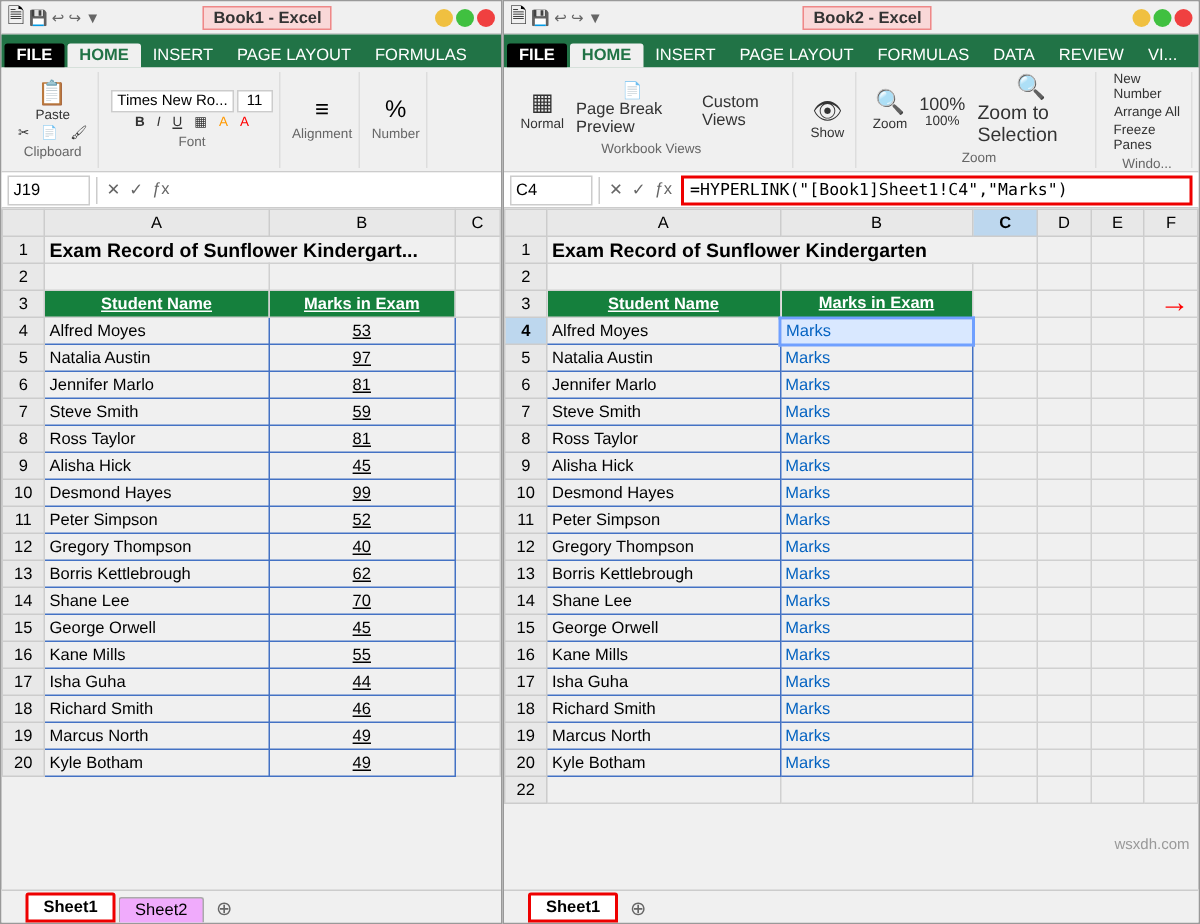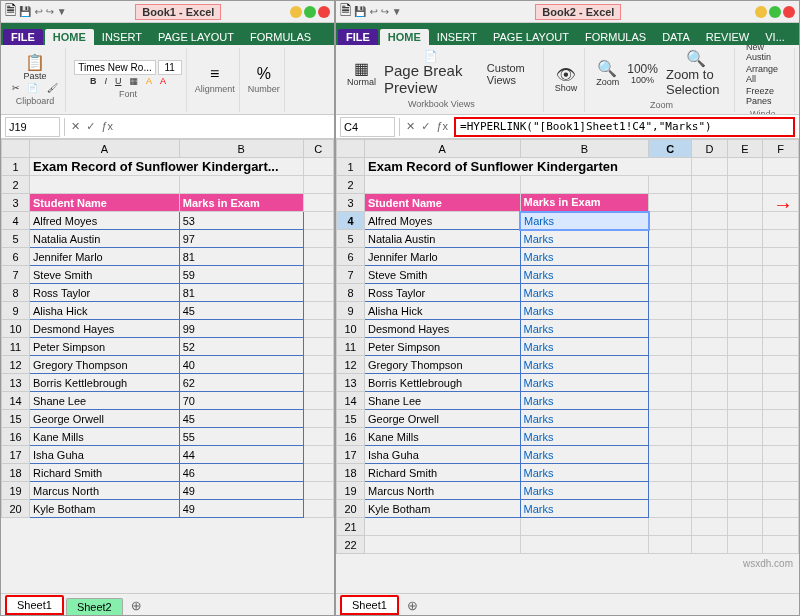--- a/index.html
+++ b/index.html
@@ -62,21 +62,21 @@
       color: white;
       cursor: pointer;
       border-radius: 2px 2px 0 0;
     }
     .ribbon-tab.active {
       background: #f0f0f0;
       color: #217346;
       font-weight: bold;
     }
     .ribbon-tab.file-tab {
-      background: #4c1d95;
+      background: #000000;
       color: white;
       font-weight: bold;
       margin-right: 2px;
       padding: 2px 8px;
     }
 
     
     .ribbon {
       height: 70px;
       background: #f0f0f0;
@@ -171,25 +171,27 @@
     .row-header.active { background: #bdd7ee; font-weight: bold; }
     .cell {
       border: 1px solid #d0d0d0;
       height: 18px;
       padding: 0 3px;
       white-space: nowrap;
       overflow: hidden;
     }
     .cell.selected { background: #d9e8ff; }
     .cell.header-cell {
-      background: #ec4899;
+      background: #15803d;
       color: white;
       font-weight: bold;
-    }
-    .cell.number { text-align: left; }
+      text-align: center;
+      text-decoration: underline;
+    }
+    .cell.number { text-align: center; text-decoration: underline; }
     .cell.bold-title {
       font-weight: bold;
       font-size: 13px;
       color: #000;
     }
     .cell.link {
       color: #0563c1;
       cursor: pointer;
     }
     .cell.bordered {
@@ -202,33 +204,34 @@
       background: #f0f0f0;
       border-top: 1px solid #ccc;
       display: flex;
       align-items: flex-end;
       padding: 0 4px;
       gap: 2px;
     }
     .sheet-tab {
       padding: 2px 10px;
       font-size: 11px;
-      background: #86efac;
+      background: #f0abfc;
       border: 1px solid #aaa;
       border-bottom: none;
       cursor: pointer;
       border-radius: 2px 2px 0 0;
     }
     .sheet-tab.active {
       background: white;
       font-weight: bold;
     }
     .sheet-tab.highlighted {
       border: 2px solid #e00;
-      font-weight: normal;
+      font-weight: bold;
+      margin-left: 12px;
     }
     .sheet-tab-add {
       padding: 2px 6px;
       font-size: 13px;
       cursor: pointer;
       color: #666;
     }
 
     
     .formula-box-red {
@@ -509,21 +512,21 @@
 
   <div class="ribbon">
     <div class="ribbon-group">
       <div class="ribbon-row">
         <div class="ribbon-btn">
           <div class="ribbon-icon">▦</div>
           <div>Normal</div>
         </div>
         <div class="ribbon-btn">
           <div class="ribbon-icon" style="font-size:11px;">📄</div>
-          <div style="font-size:15px;">Page Break Preview</div>
+          <div style="font-size:11px;">Page Break Preview</div>
         </div>
         <div class="ribbon-btn">
           <div style="font-size:11px;">Custom Views</div>
         </div>
       </div>
       <div class="ribbon-group-label">Workbook Views</div>
     </div>
     <div class="ribbon-group">
       <div class="ribbon-btn">
         <div class="ribbon-icon">👁</div>
@@ -541,21 +544,21 @@
           <div style="font-size:9px;">100%</div>
         </div>
         <div class="ribbon-btn">
           <div class="ribbon-icon">🔍</div>
           <div style="font-size:13px;">Zoom to Selection</div>
         </div>
       </div>
       <div class="ribbon-group-label">Zoom</div>
     </div>
     <div class="ribbon-group">
-      <div class="ribbon-btn">New Austin</div>
+      <div class="ribbon-btn">New Number</div>
       <div class="ribbon-btn">Arrange All</div>
       <div class="ribbon-btn">Freeze Panes</div>
       <div class="ribbon-group-label">Windo...</div>
     </div>
   </div>
 
   <div class="formula-bar">
     <div class="name-box">C4</div>
     <div class="formula-divider"></div>
     <div class="formula-icons">
@@ -753,29 +756,20 @@
             <tr>
               <td class="row-header">20</td>
 <td class="cell bordered">Kyle Botham</td>
 <td class="cell bordered link" style="border:1px solid #4472c4;">Marks</td>
 <td class="cell"></td>
               <td class="cell"></td>
 <td class="cell"></td>
               <td class="cell"></td>
             </tr>
             <tr>
-              <td class="row-header">21</td>
-<td class="cell"></td>
-              <td class="cell"></td>
-<td class="cell"></td>
-              <td class="cell"></td>
-<td class="cell"></td>
-              <td class="cell"></td>
-            </tr>
-            <tr>
               <td class="row-header">22</td>
 <td class="cell"></td>
               <td class="cell"></td>
 <td class="cell"></td>
               <td class="cell"></td>
 <td class="cell"></td>
               <td class="cell"></td>
             </tr>
           </tbody>
       </table>

